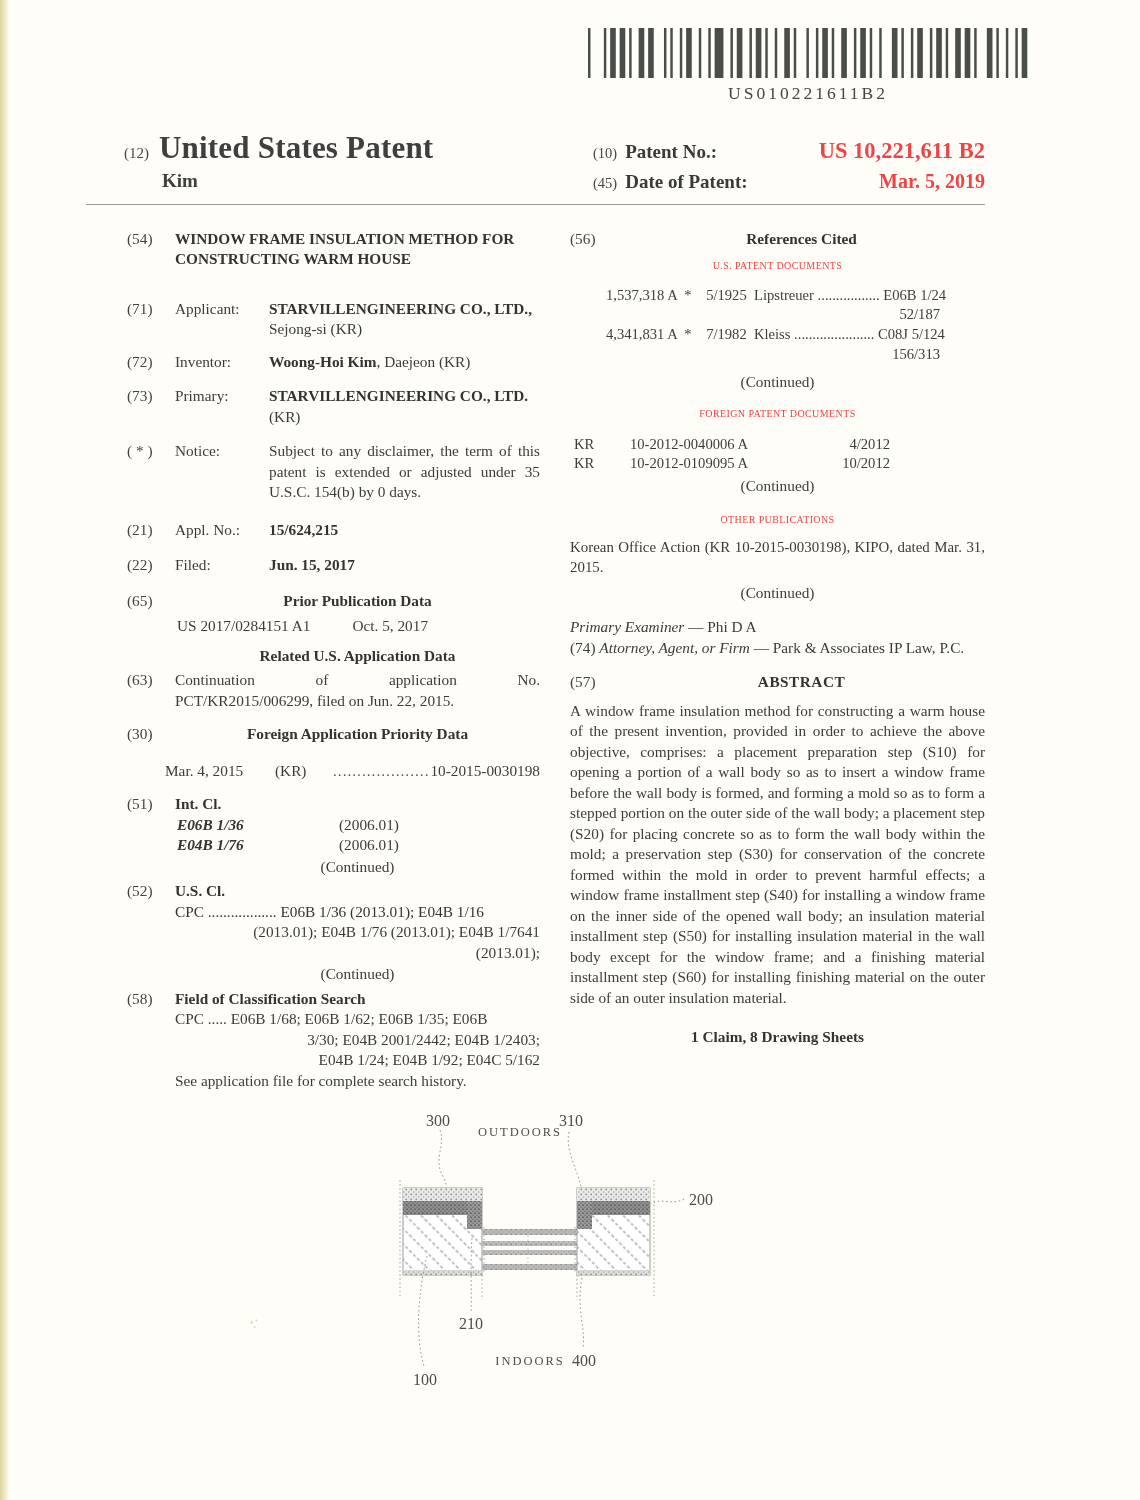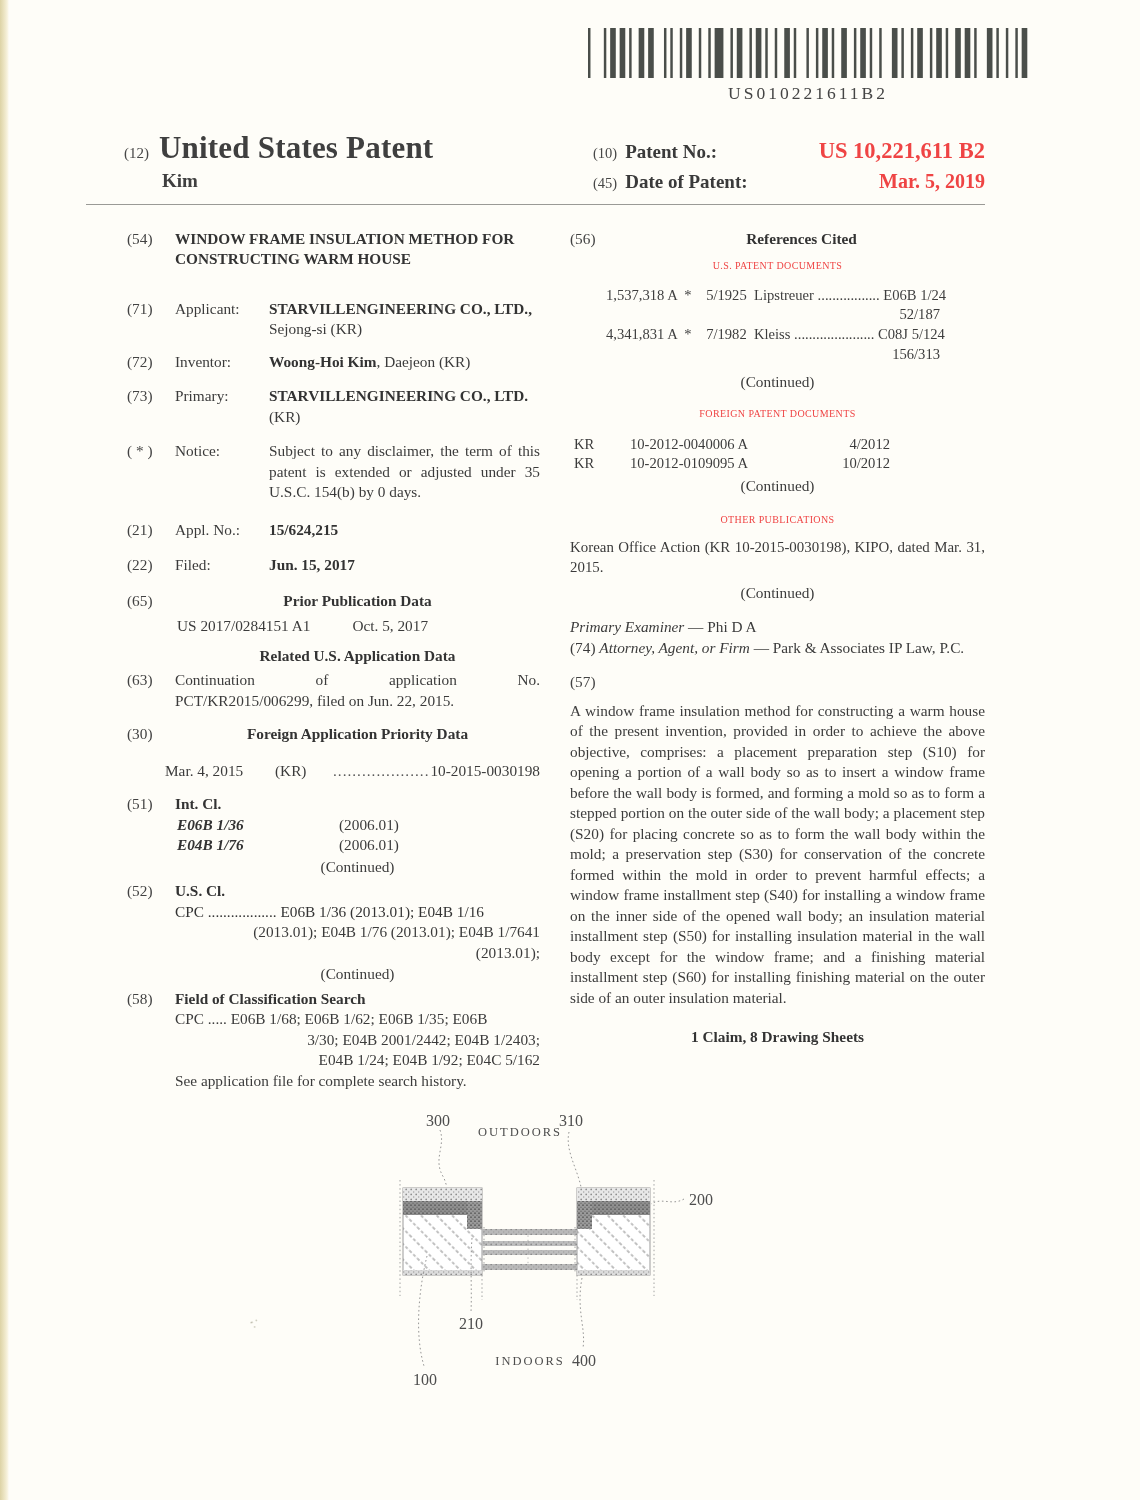--- a/index.html
+++ b/index.html
@@ -302,20 +302,21 @@
 
   <div class="caps-c" style="margin-bottom:12px">OTHER PUBLICATIONS</div>
   <div class="just" style="font-size:14.9px">Korean Office Action (KR 10-2015-0030198), KIPO, dated Mar. 31, 2015.</div>
   <div class="cont" style="margin-top:5px;margin-bottom:14px">(Continued)</div>
 
   <div class="exam"><span class="i">Primary Examiner</span><span> — Phi D A</span></div>
   <div><span>(74) </span><span class="i">Attorney, Agent, or Firm</span><span> — Park &amp; Associates IP Law, P.C.</span></div>
 
   <div class="row" style="margin-top:14px;margin-bottom:0">
     <span class="num">(57)</span>
+    <div class="body heading-c" style="letter-spacing:.5px">ABSTRACT</div>
   </div>
 
   <div class="abstract">A window frame insulation method for constructing a warm house of the present invention, provided in order to achieve the above objective, comprises: a placement preparation step (S10) for opening a portion of a wall body so as to insert a window frame before the wall body is formed, and forming a mold so as to form a stepped portion on the outer side of the wall body; a placement step (S20) for placing concrete so as to form the wall body within the mold; a preservation step (S30) for conservation of the concrete formed within the mold in order to prevent harmful effects; a window frame installment step (S40) for installing a window frame on the inner side of the opened wall body; an insulation material installment step (S50) for installing insulation material in the wall body except for the window frame; and a finishing material installment step (S60) for installing finishing material on the outer side of an outer insulation material.</div>
 
   <div class="claims">1 Claim, 8 Drawing Sheets</div>
 </div>
 
 <svg class="figure" width="360" height="330" viewBox="0 0 360 330">
   <defs>
     <pattern id="hatch" width="11" height="11" patternUnits="userSpaceOnUse" patternTransform="rotate(-45)">

